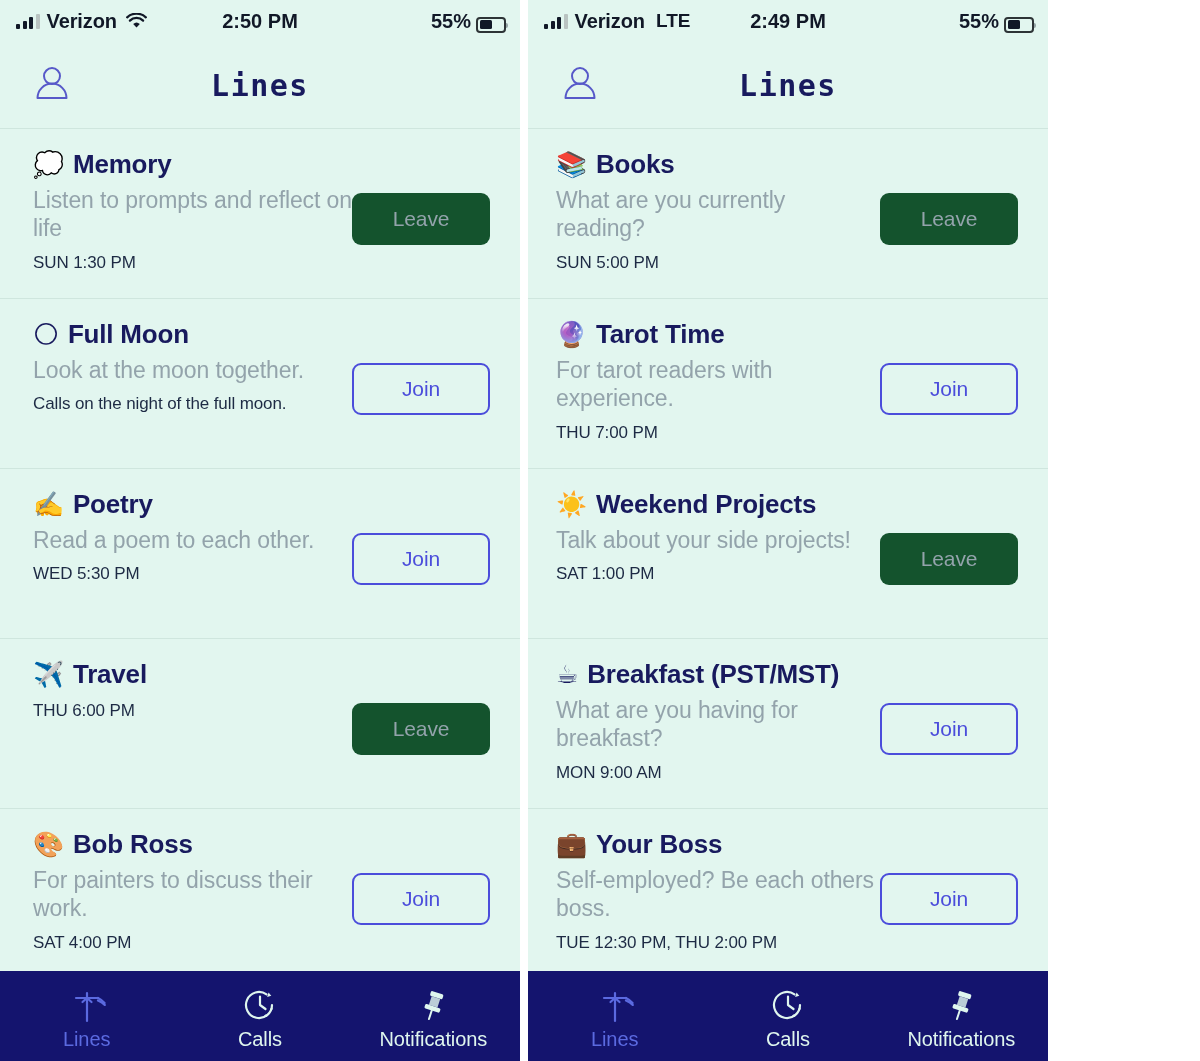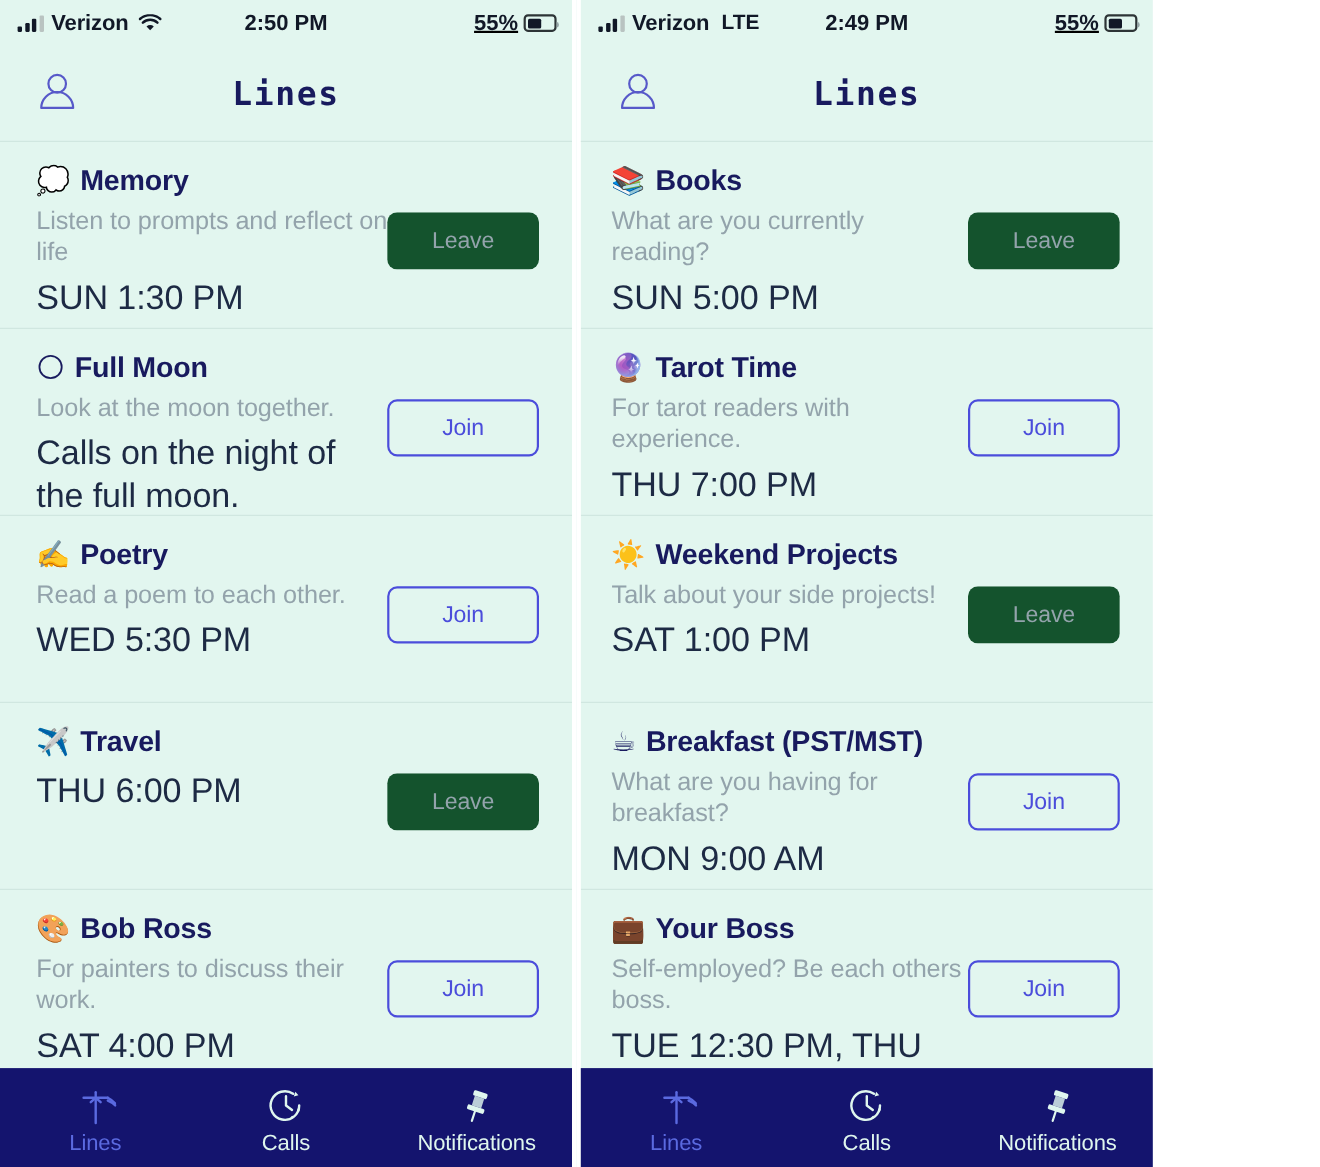--- a/index.html
+++ b/index.html
@@ -80,24 +80,23 @@
     left: 0; right: 0;
     text-align: center;
     font-size: 20px;
     font-weight: 700;
     color: #111827;
     pointer-events: none;
   }
   .sb-right {
     margin-left: auto;
     display: flex;
-    align-items: center;
+    align-items: flex-end;
     gap: 5px;
     z-index: 2;
-    text-decoration: underline;
   }
   .batt-pct {
     font-size: 20px;
     font-weight: 600;
     color: #111827;
   }
   .batt {
     width: 30px;
     height: 16px;
     border: 2px solid #2d3436;
@@ -191,21 +190,21 @@
     font-family: "DejaVu Sans", sans-serif;
   }
   .row-sub {
     font-size: 23px;
     color: #93a3ab;
     margin-top: 5px;
     line-height: 1.25;
     letter-spacing: -0.1px;
   }
   .row-time {
-    font-size: 31px;
+    font-size: 17px;
     color: #1d2a44;
     margin-top: 9px;
     line-height: 1.25;
     letter-spacing: -0.1px;
   }
   .row-btnwrap {
     flex: 0 0 auto;
     padding-top: 44px;
     display: flex;
     justify-content: flex-end;

